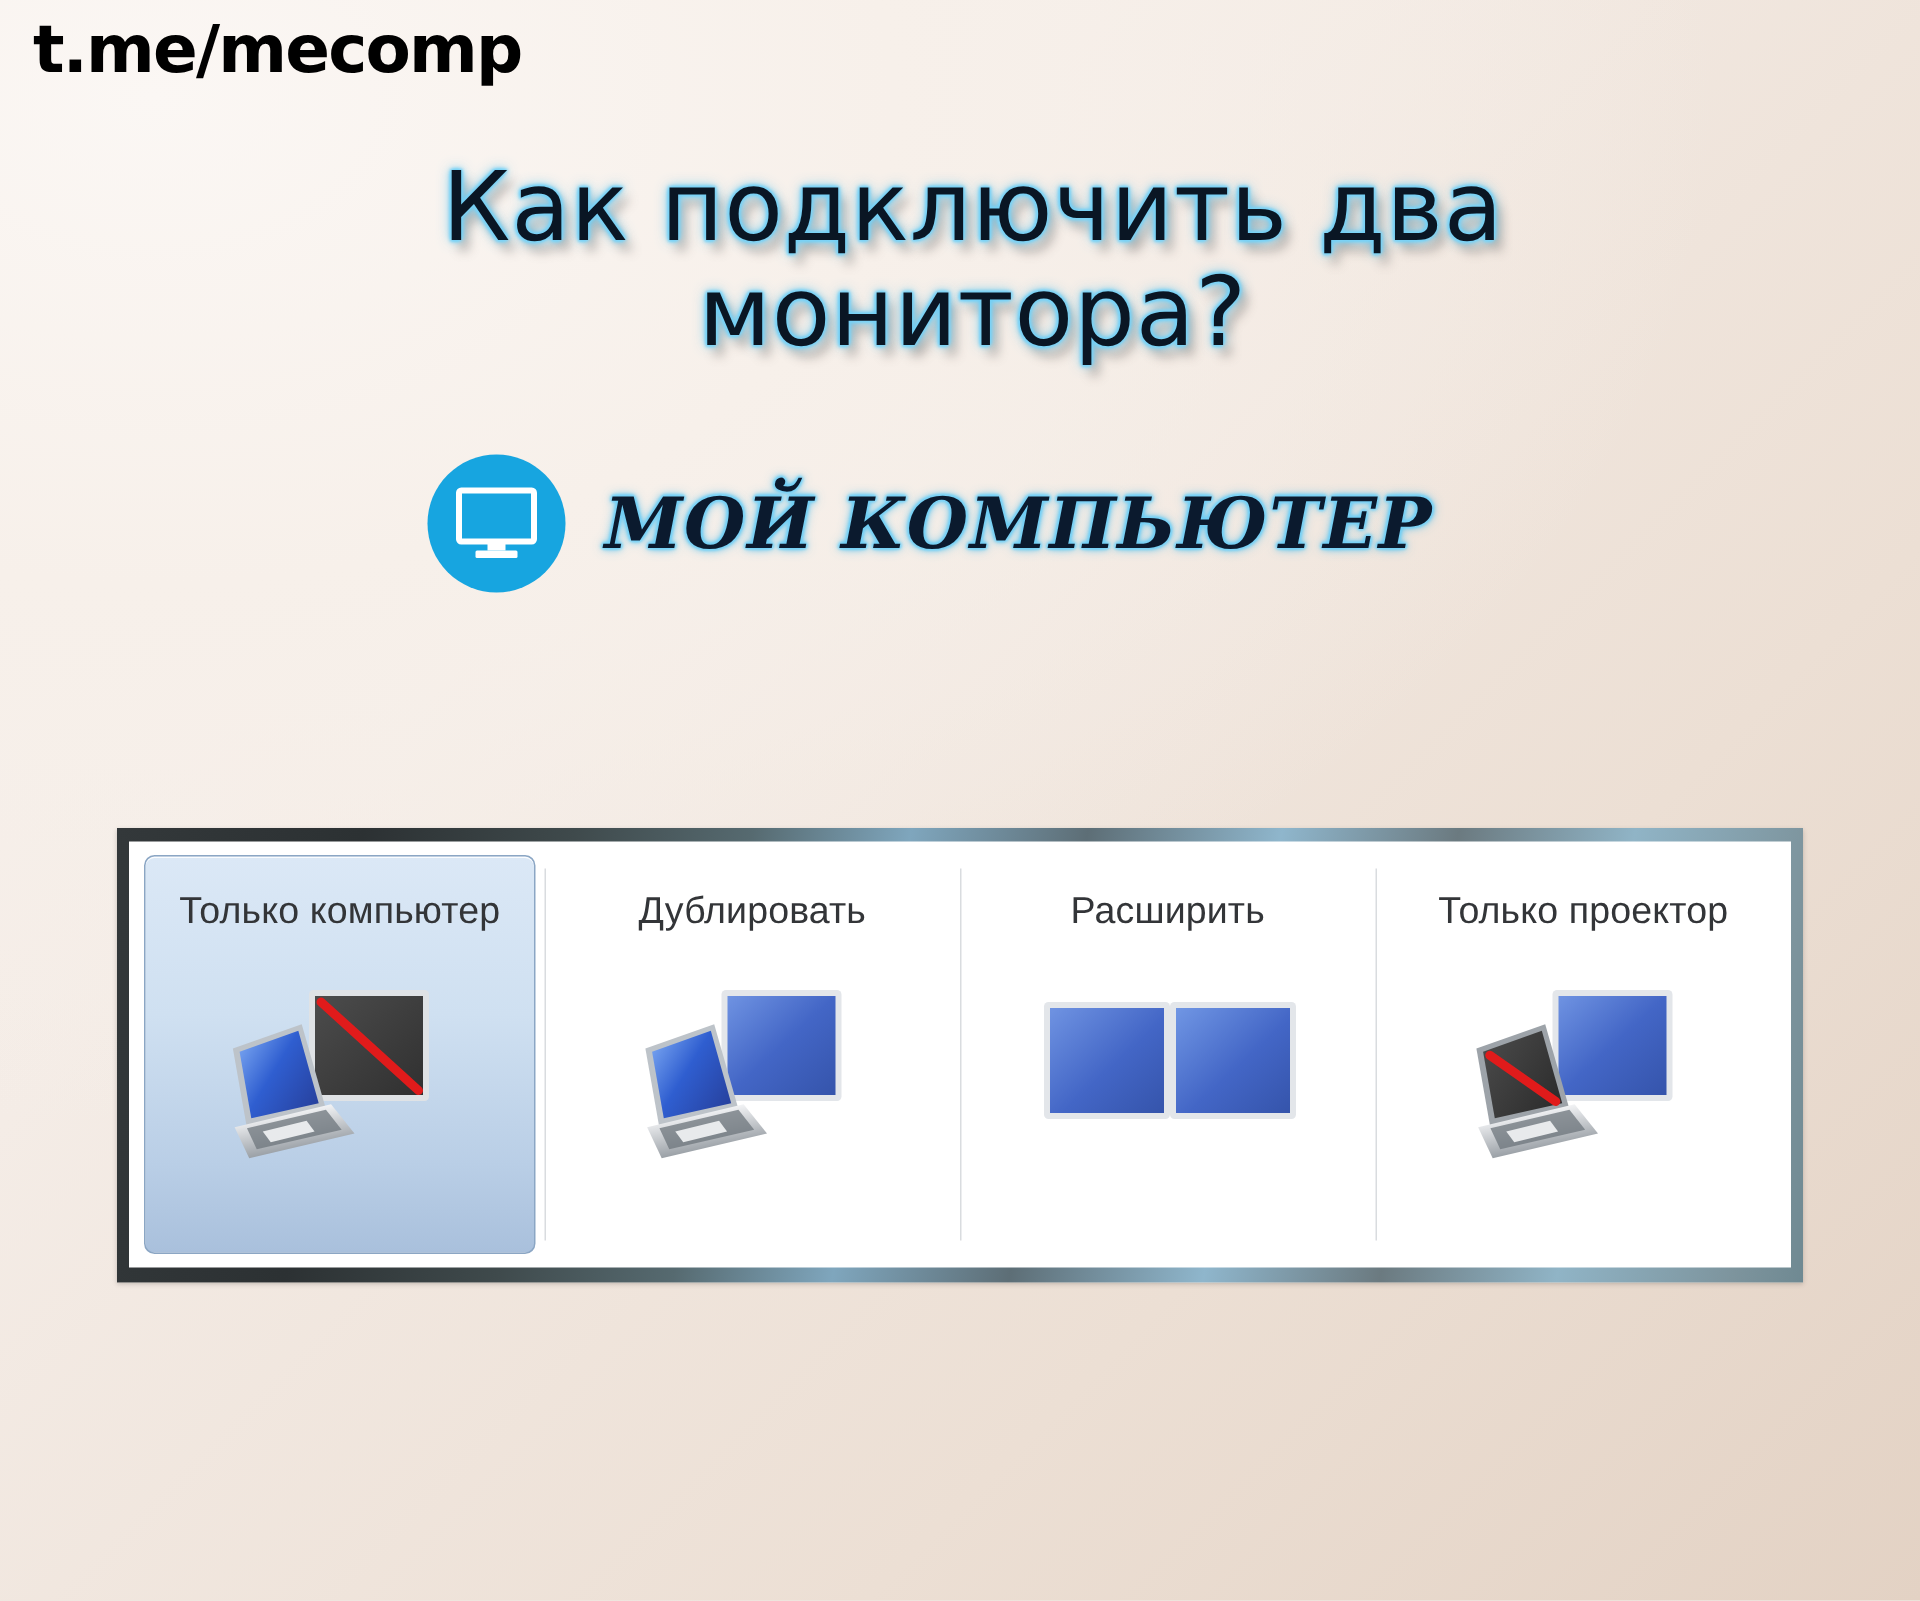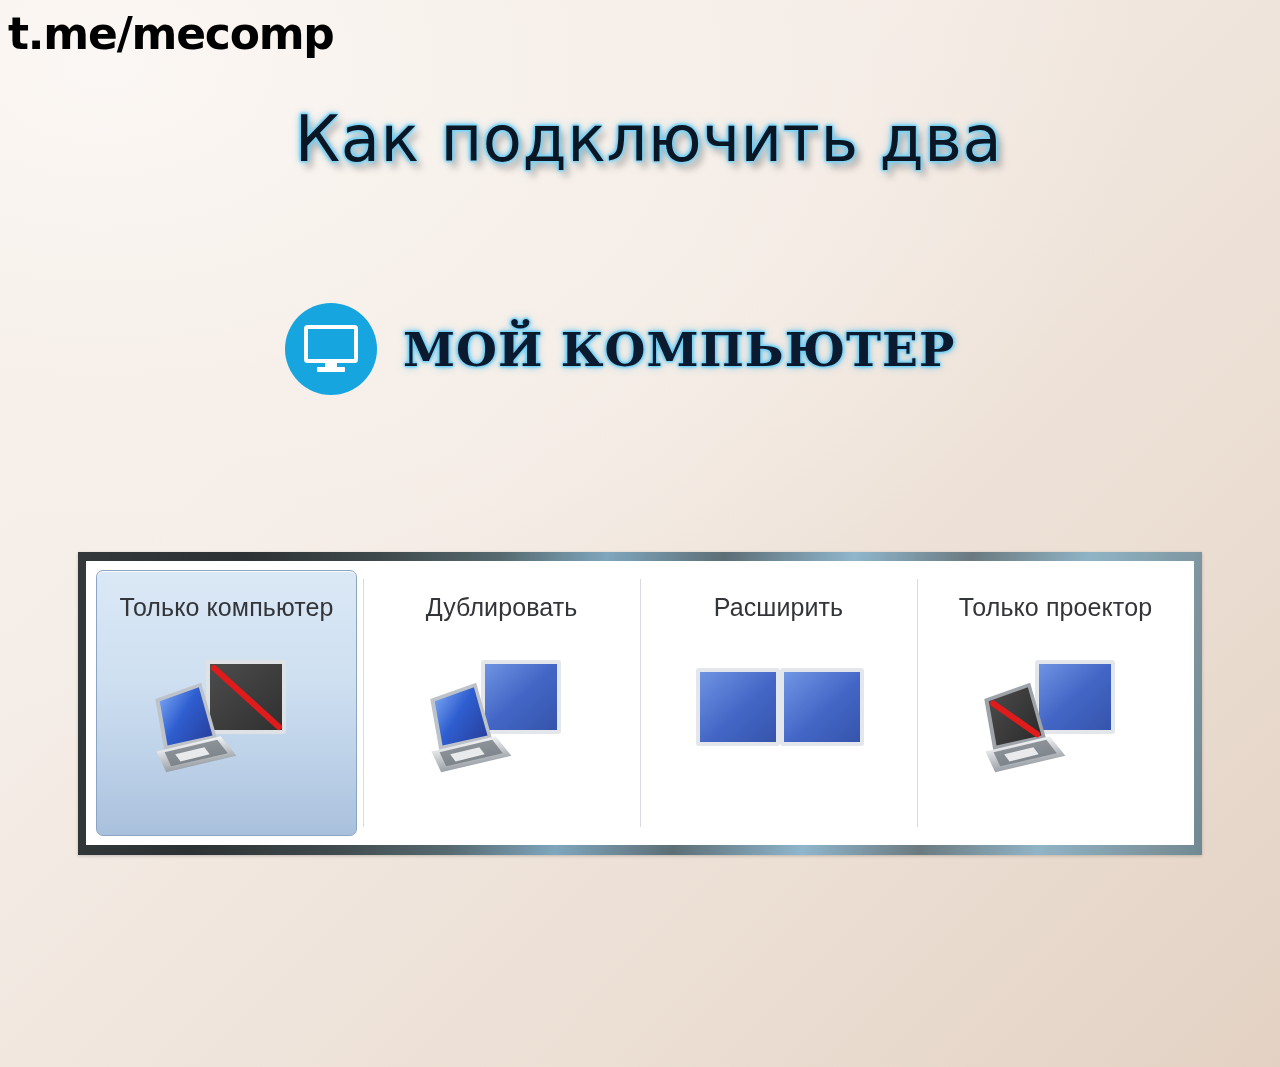--- a/index.html
+++ b/index.html
@@ -21,21 +21,21 @@
     position: absolute;
     inset: 0;
     background:
       radial-gradient(120% 95% at 8% 6%, #fbf7f4 0%, #f7f0ea 32%, rgba(247,240,234,0) 68%),
       linear-gradient(135deg, #f8f2ee 0%, #f4ece6 32%, #ecdfd4 70%, #e3d2c4 100%);
   }
 
   
   .watermark {
     position: absolute;
-    left: 8px;
+    left: 22px;
     top: 12px;
     font-family: "DejaVu Sans", sans-serif;
     font-weight: 700;
     font-size: 44px;
     letter-spacing: -1.2px;
     color: #000;
     line-height: 1;
     white-space: nowrap;
   }
 
@@ -83,20 +83,21 @@
     border-radius: 50%;
     background: #17a5e0;
     display: flex;
     align-items: center;
     justify-content: center;
     flex: none;
   }
   .brand-badge svg { display: block; }
   .brand-word {
     font-family: "DejaVu Serif", serif;
+    font-style: italic;
     font-weight: 700;
     font-size: 47px;
     line-height: 1;
     color: #0b1a2e;
     white-space: nowrap;
     letter-spacing: 1px;
     text-shadow:
       0 0 2px #7fd6f8,
       0 0 4px #4fbeee,
       -1px 0 2px #8fdcfb,
@@ -200,20 +201,21 @@
 </style>
 </head>
 <body>
 
 <div class="slide-bg"></div>
 
 <div class="watermark">t.me/mecomp</div>
 
 <div class="title-block">
   <span class="title-line first">Как подключить два</span>
+  <span class="title-line second">монитора?</span>
 </div>
 
 <div class="brand-row">
   <div class="brand-badge">
     <span>
       <svg width="56" height="50" viewBox="0 0 56 50" aria-hidden="true">
         <rect x="3" y="3" width="50" height="34" rx="1.5" ry="1.5" fill="none" stroke="#ffffff" stroke-width="4"></rect>
         <rect x="22" y="38" width="12" height="5" fill="#ffffff"></rect>
         <rect x="14" y="43" width="28" height="5" rx="1" fill="#ffffff"></rect>
       </svg>

